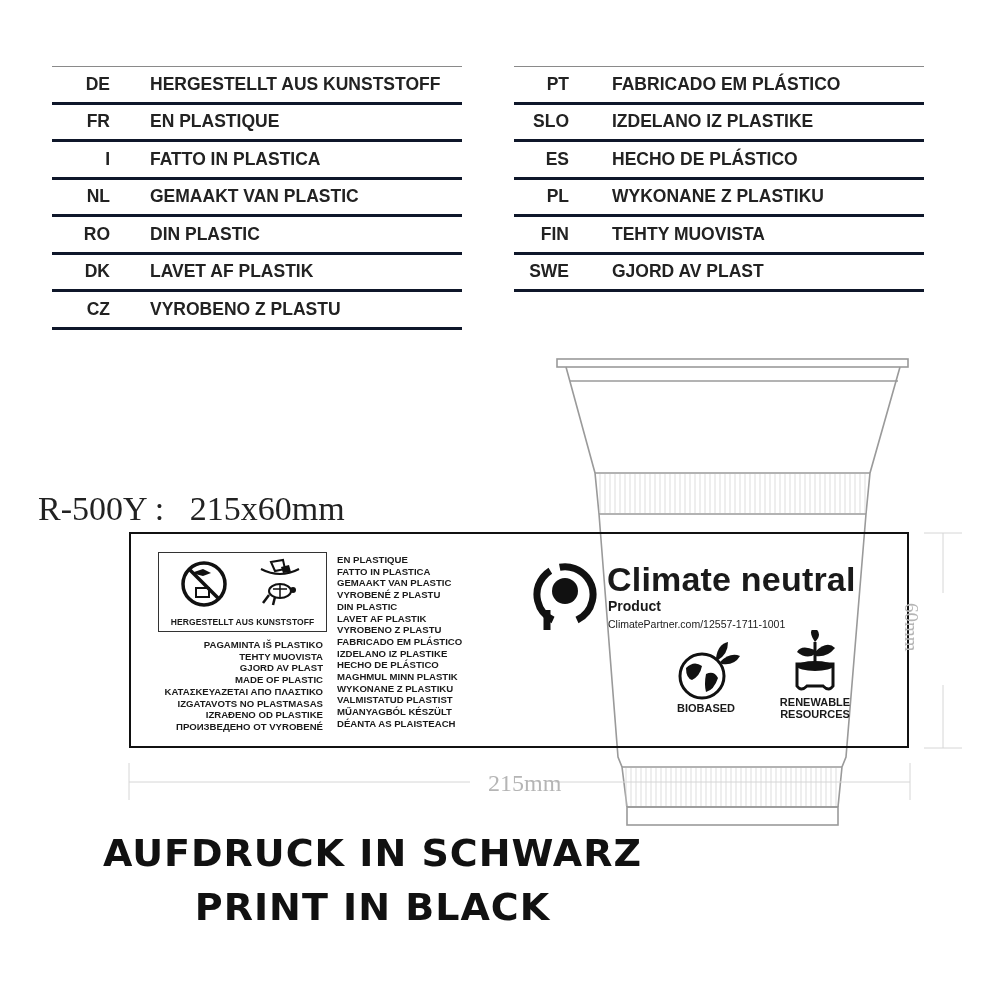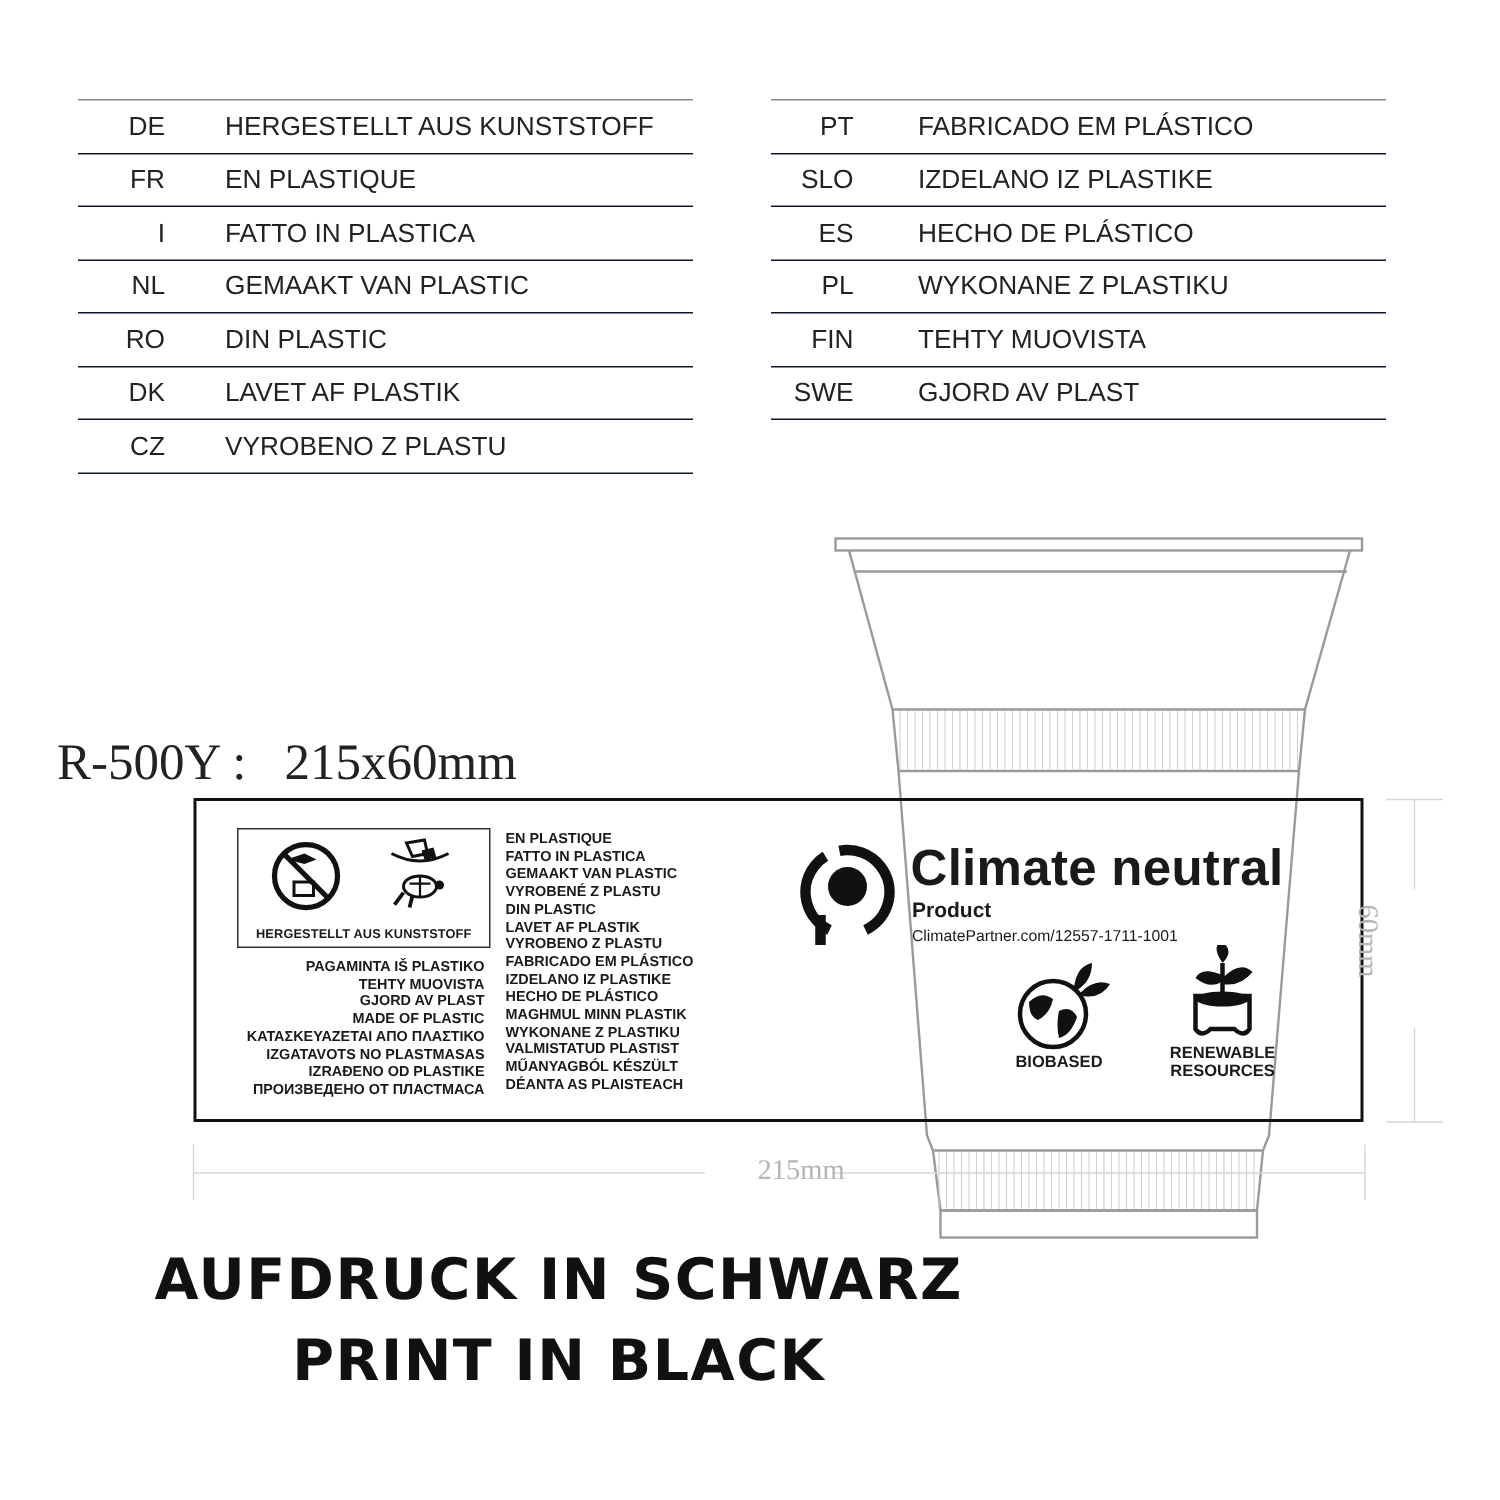--- a/index.html
+++ b/index.html
@@ -1,21 +1,21 @@
 <!DOCTYPE html>
 <html><head>
 <meta charset="utf-8">
 <style>
   html, body { margin:0; padding:0; background:#ffffff; }
   body { width:1000px; height:1000px; position:relative; overflow:hidden; font-family:"Liberation Sans", sans-serif; color:#1a1a1a; }
   .abs { position:absolute; }
 
   
   .lang-table { position:absolute; top:66px; width:410px; border-top:1px solid #8a8a8a; }
-  .lang-row { height:34.5px; border-bottom:1px solid #0f172a; display:flex; align-items:center; font-size:17.5px; color:#222; }
+  .lang-row { height:34.5px; border-bottom:3px solid #0f172a; display:flex; align-items:center; font-size:17.5px; color:#222;font-weight:bold; }
   .lang-code { width:70px; text-align:right; padding-right:28px; box-sizing:border-box; flex:0 0 98px; }
   .lang-text { flex:1; }
   #table-left { left:52px; }
   #table-right { left:514px; }
   #table-right .lang-code { flex:0 0 98px; padding-right:43px; width:auto; }
   #table-left .lang-code { flex:0 0 98px; padding-right:40px; }
 
   
   svg.cup { position:absolute; left:0; top:0; width:1000px; height:1000px; pointer-events:none; }
 
@@ -31,21 +31,21 @@
 
   .cn-title { position:absolute; left:476px; top:26px; font-size:34px; font-weight:bold; letter-spacing:0.2px; }
   .cn-sub { position:absolute; left:477px; top:64px; font-size:14px; font-weight:bold; }
   .cn-url { position:absolute; left:477px; top:84px; font-size:10.5px; }
   .cn-logo { position:absolute; left:402px; top:24px; width:64px; height:74px; }
 
   .badge { position:absolute; text-align:center; font-size:11px; font-weight:bold; line-height:12px; }
   .badge svg { display:block; margin:0 auto; }
 
   
-  .dim-h { left:505px; top:770px; font-family:"Liberation Serif", serif; font-size:19px; color:#b5b5b5; }
+  .dim-h { left:488px; top:770px; font-family:"Liberation Serif", serif; font-size:24px; color:#b5b5b5; }
   .dim-v { left:922px; top:603px; font-family:"Liberation Serif", serif; font-size:19px; color:#b5b5b5; transform:rotate(90deg); transform-origin:left top; white-space:nowrap; }
 
   .print-note { left:0; width:745px; text-align:center; font-family:"DejaVu Sans", sans-serif; font-weight:bold; font-size:38px; letter-spacing:1px; color:#111; line-height:54px; }
 </style>
 </head>
 <body>
 
 <svg class="cup" viewBox="0 0 1000 1000">
   <g fill="none" stroke="#9a9a9a" stroke-width="1.6">
     <rect x="557" y="359" width="351" height="8"></rect>
@@ -158,21 +158,21 @@
   </div>
 
   <div class="multi-left">
     <div>PAGAMINTA IŠ PLASTIKO</div>
     <div>TEHTY MUOVISTA</div>
     <div>GJORD AV PLAST</div>
     <div>MADE OF PLASTIC</div>
     <div>ΚΑΤΑΣΚΕΥΑΖΕΤΑΙ ΑΠΟ ΠΛΑΣΤΙΚΟ</div>
     <div>IZGATAVOTS NO PLASTMASAS</div>
     <div>IZRAĐENO OD PLASTIKE</div>
-    <div>ПРОИЗВЕДЕНО ОТ ПЛАСТМАСА</div>
+    <div>ПРОИЗВЕДЕНО ОТ VYROBENÉ</div>
   </div>
 
   <div class="multi-right">
     <div>EN PLASTIQUE</div>
     <div>FATTO IN PLASTICA</div>
     <div>GEMAAKT VAN PLASTIC</div>
     <div>VYROBENÉ Z PLASTU</div>
     <div>DIN PLASTIC</div>
     <div>LAVET AF PLASTIK</div>
     <div>VYROBENO Z PLASTU</div>

